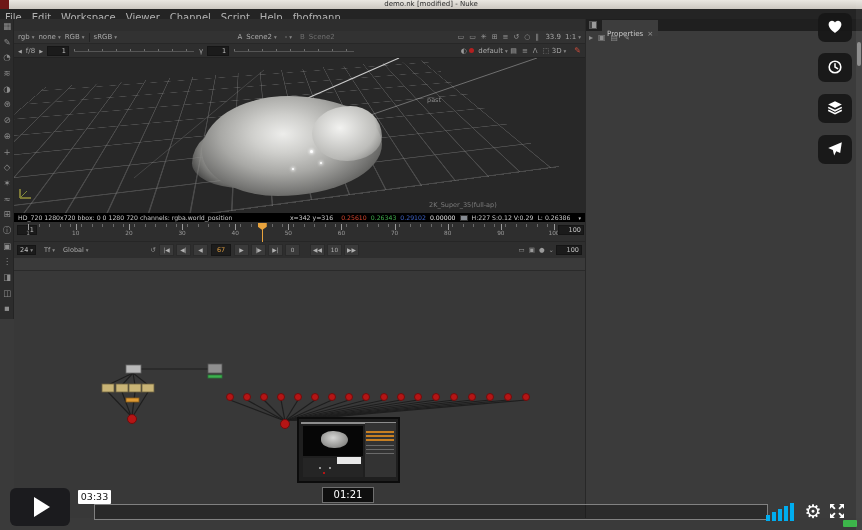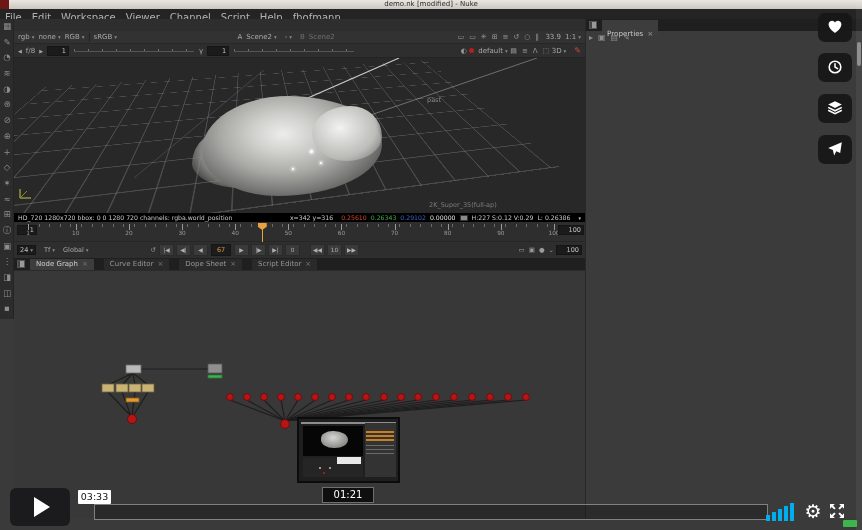--- a/index.html
+++ b/index.html
@@ -339,30 +339,20 @@
       <span id="rightticons" style="position:static;display:flex;">
           <div class="ticonbtn" style="position: static;">▭</div>
           <div class="ticonbtn" style="position: static;">▣</div>
           <div class="ticonbtn" style="position: static;">●</div>
           <div class="ticonbtn" style="position: static;">⌄</div>
         </span>
       <span class="fbox" style="min-width:26px;">100</span>
     </div>
   </div>
 
-  <div class="docktabs">
-    <div class="panelicon" style="position:absolute;left:3px;top:2px;"></div>
-    <span style="position:static;width:16px;"></span>
-    <span id="docktabs" style="position:static;display:flex;">
-        <div class="dtab active" style="position: static;"><span style="position: static;">Node Graph</span><span class="close" style="position: static;">×</span></div>
-        <div class="dtab" style="position: static;"><span style="position: static;">Curve Editor</span><span class="close" style="position: static;">×</span></div>
-        <div class="dtab" style="position: static;"><span style="position: static;">Dope Sheet</span><span class="close" style="position: static;">×</span></div>
-        <div class="dtab" style="position: static;"><span style="position: static;">Script Editor</span><span class="close" style="position: static;">×</span></div>
-      </span>
-  </div>
 
   <div class="nodegraph"></div>
 
   <div class="props">
     <div class="ptabrow">
       <div class="panelicon" style="left:3px;top:2px;"></div>
       <div class="ptab">
         <span style="position:static">Properties</span><span class="close" style="position:static;color:#8f8f8f;margin-left:4px;">×</span>
       </div>
     </div>

